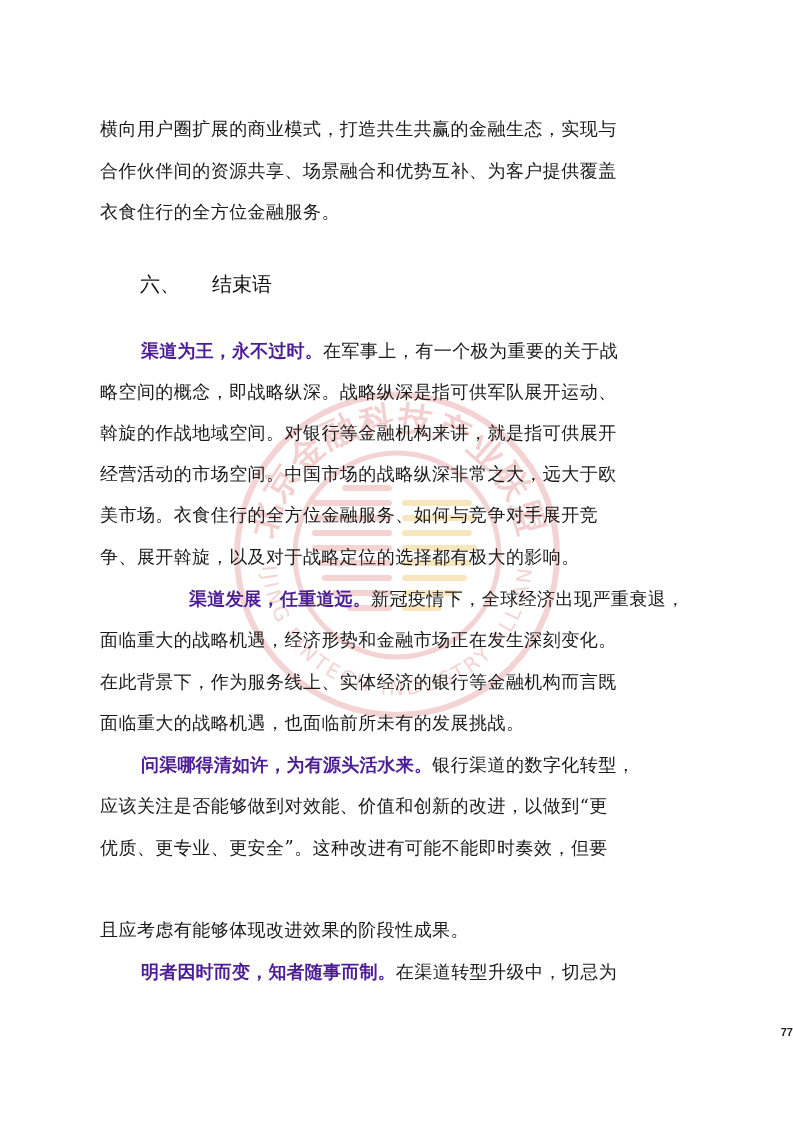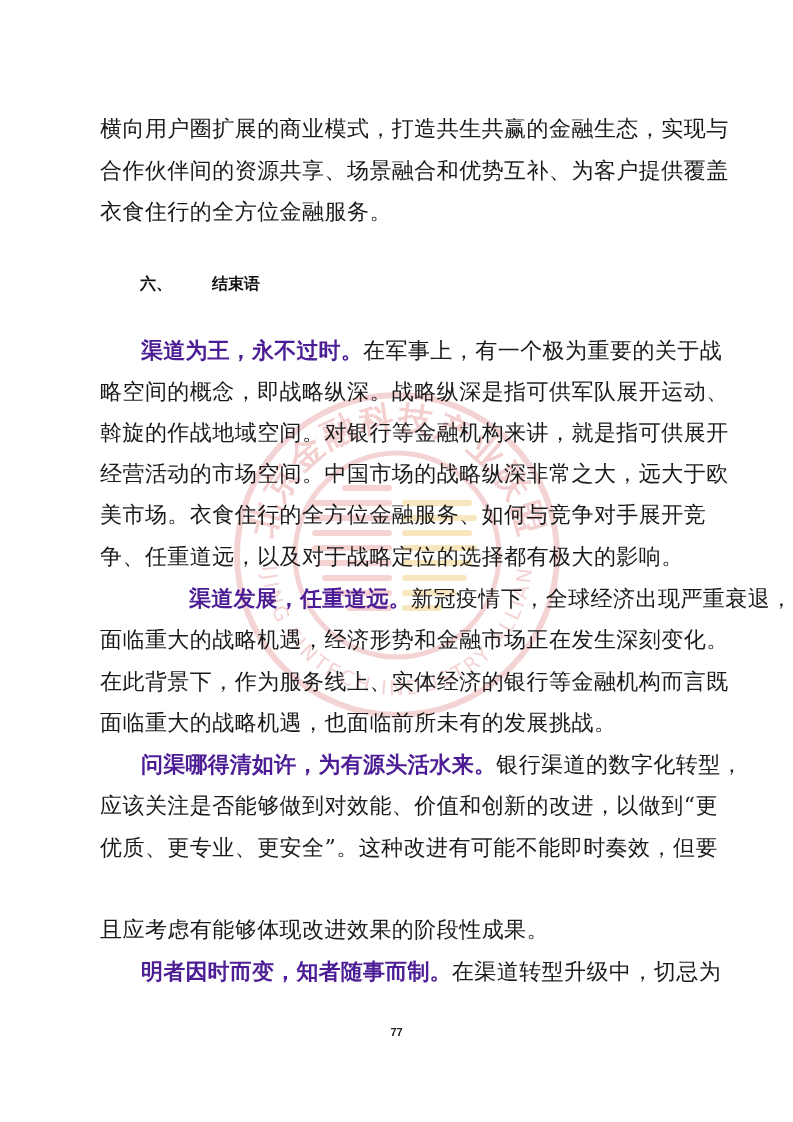--- a/index.html
+++ b/index.html
@@ -17,48 +17,48 @@
     }
     .page {
       position: absolute;
       left: 0; top: 0;
       width: 793px; height: 1122px;
     }
     .line {
       position: absolute;
       left: 100px;
       width: 600px;
-      font-size: 22px;
+      font-size: 18px;
       line-height: 24px;
       white-space: nowrap;
       letter-spacing: 0.45px;
     }
     .indent { left: 141px; }
     .bold {
       font-family: "DejaVu Sans", "Liberation Sans", sans-serif;
       font-weight: bold;
       color: #4c1d95;
       letter-spacing: 0.2px;
     }
     .heading {
       position: absolute;
       left: 140px;
       top: 272px;
       font-family: "DejaVu Sans", "Liberation Sans", sans-serif;
-      font-size: 16px;
-      font-weight: bold;
+      font-size: 20px;
+      font-weight: normal;
       line-height: 24px;
       color: #111;
     }
     .heading .num { display: inline-block; width: 72px; }
     .page-number {
       position: absolute;
       left: 0; width: 793px;
       top: 1026px;
-      text-align: center;
+      text-align: right;
       font-family: "Liberation Sans", sans-serif;
       font-weight: bold;
       font-size: 11px;
       color: #222;
     }
     .watermark {
       position: absolute;
       left: 232px;
       top: 390px;
       width: 330px;
@@ -115,21 +115,21 @@
     <span class="num">六、</span><span>结束语</span>
   </div>
 
   <div class="line indent" style="top:339px;">
     <span class="bold">渠道为王，永不过时。</span><span>在军事上，有一个极为重要的关于战</span>
   </div>
   <div class="line" style="top:380px;">略空间的概念，即战略纵深。战略纵深是指可供军队展开运动、</div>
   <div class="line" style="top:421px;">斡旋的作战地域空间。对银行等金融机构来讲，就是指可供展开</div>
   <div class="line" style="top:462px;">经营活动的市场空间。中国市场的战略纵深非常之大，远大于欧</div>
   <div class="line" style="top:503px;">美市场。衣食住行的全方位金融服务、如何与竞争对手展开竞</div>
-  <div class="line" style="top:545px;">争、任重道远，以及对于战略定位的选择都有极大的影响。</div>
+  <div class="line" style="top:545px;">争、展开斡旋，以及对于战略定位的选择都有极大的影响。</div>
 
   <div class="line indent" style="top:587px;margin-left:48px;">
     <span class="bold">渠道发展，任重道远。</span><span>新冠疫情下，全球经济出现严重衰退，</span>
   </div>
   <div class="line" style="top:628px;">面临重大的战略机遇，经济形势和金融市场正在发生深刻变化。</div>
   <div class="line" style="top:670px;">在此背景下，作为服务线上、实体经济的银行等金融机构而言既</div>
   <div class="line" style="top:711px;">面临重大的战略机遇，也面临前所未有的发展挑战。</div>
 
   <div class="line indent" style="top:753px;">
     <span class="bold">问渠哪得清如许，为有源头活水来。</span><span>银行渠道的数字化转型，</span>

